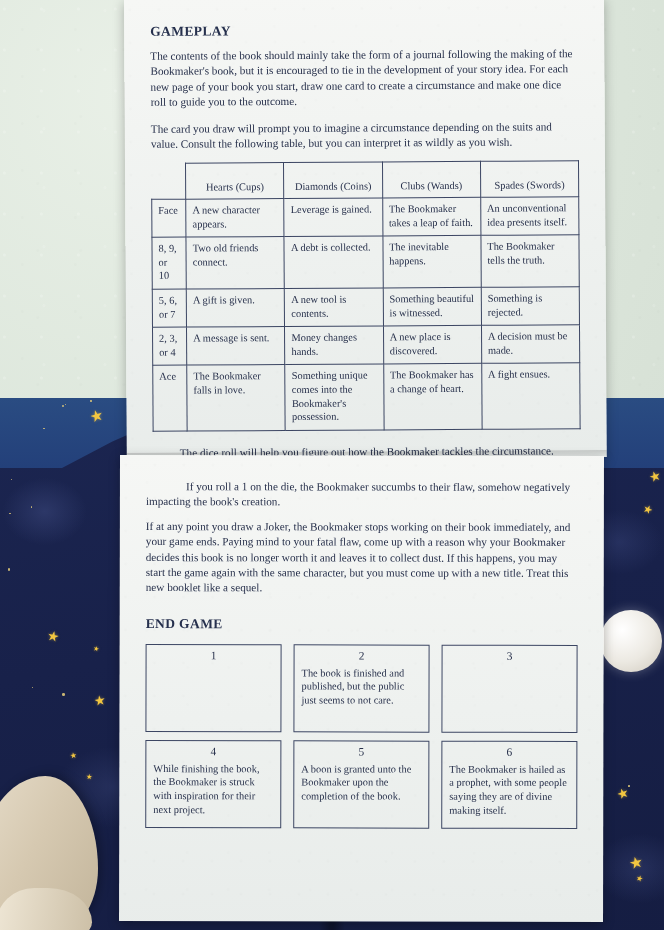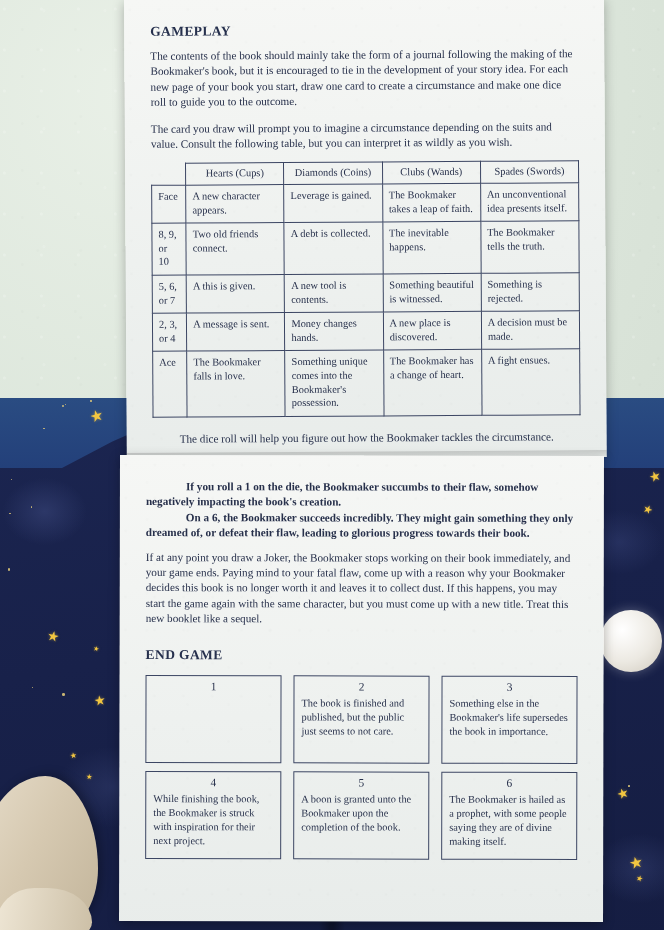--- a/index.html
+++ b/index.html
@@ -105,33 +105,33 @@
 
   h2.sec{
     font-size:13.5px;font-weight:bold;letter-spacing:.4px;
     margin:0 0 9px 0;color:#26304d;
   }
   p.body{
     font-size:11.2px;line-height:15.4px;margin:0 0 11px 0;
     color:#27304b;text-align:left;
   }
   p.body.indent{text-indent:40px;margin-bottom:0;}
-  p.tight{margin-bottom:0;font-weight:bold;}
+  p.tight{margin-bottom:0;}
   .gap{height:9px;}
 
   
   table.suits{
     width:100%;border-collapse:collapse;margin-top:4px;
     font-size:10.4px;line-height:13.6px;color:#27304b;
   }
   table.suits td,table.suits th{
     border:1px solid #3c4663;padding:4px 6px 6px 6px;
     vertical-align:top;font-weight:normal;text-align:left;
   }
-  table.suits thead th{text-align:center;padding:3px 5px 4px 5px;}
+  table.suits thead th{text-align:center;padding:17px 5px 4px 5px;}
   table.suits thead th.corner{border:0;}
   td.rowlabel{width:54px;}
   td.cell{width:23%;}
 
   .caption{
     font-size:11.2px;line-height:15.4px;margin:14px 0 0 0;
     text-align:center;color:#27304b;
   }
 
   
@@ -221,21 +221,21 @@
           </tr>
           <tr>
             <td class="rowlabel">8, 9, or 10</td>
             <td class="cell">Two old friends connect.</td>
             <td class="cell">A debt is collected.</td>
             <td class="cell">The inevitable happens.</td>
             <td class="cell">The Bookmaker tells the truth.</td>
           </tr>
           <tr>
             <td class="rowlabel">5, 6, or 7</td>
-            <td class="cell">A this is given.</td>
+            <td class="cell">A gift is given.</td>
             <td class="cell">A new tool is contents.</td>
             <td class="cell">Something beautiful is witnessed.</td>
             <td class="cell">Something is rejected.</td>
           </tr>
           <tr>
             <td class="rowlabel">2, 3, or 4</td>
             <td class="cell">A message is sent.</td>
             <td class="cell">Money changes hands.</td>
             <td class="cell">A new place is discovered.</td>
             <td class="cell">A decision must be made.</td>
@@ -252,41 +252,39 @@
 
       <p class="caption">The dice roll will help you figure out how the Bookmaker tackles the circumstance.</p>
     </div>
   </div>
 
   <div class="paper paper-bottom">
     <div class="paper-grain"></div>
     <div class="inner">
 
       <p class="body indent tight">If you roll a 1 on the die, the Bookmaker succumbs to their flaw, somehow negatively impacting the book's creation.</p>
-      <p class="body indent tight">On a 6, the Bookmaker succeeds incredibly. They might gain something they only dreamed of, or defeat their flaw, leading to glorious progress towards their book.</p>
 
       <div class="gap"></div>
 
       <p class="body">If at any point you draw a Joker, the Bookmaker stops working on their book immediately, and your game ends. Paying mind to your fatal flaw, come up with a reason why your Bookmaker decides this book is no longer worth it and leaves it to collect dust. If this happens, you may start the game again with the same character, but you must come up with a new title. Treat this new booklet like a sequel.</p>
 
       <div class="gap"></div>
 
       <h2 class="sec">END GAME</h2>
 
       <div class="endgrid">
         <div class="endcard">
           <div class="endnum">1</div>
         </div>
         <div class="endcard">
           <div class="endnum">2</div>
           <span class="endtext">The book is finished and published, but the public just seems to not care.</span>
         </div>
         <div class="endcard">
           <div class="endnum">3</div>
-          <span class="endtext">Something else in the Bookmaker's life supersedes the book in importance.</span>
         </div>
         <div class="endcard">
           <div class="endnum">4</div>
           <span class="endtext">While finishing the book, the Bookmaker is struck with inspiration for their next project.</span>
         </div>
         <div class="endcard">
           <div class="endnum">5</div>
           <span class="endtext">A boon is granted unto the Bookmaker upon the completion of the book.</span>
         </div>
         <div class="endcard">

